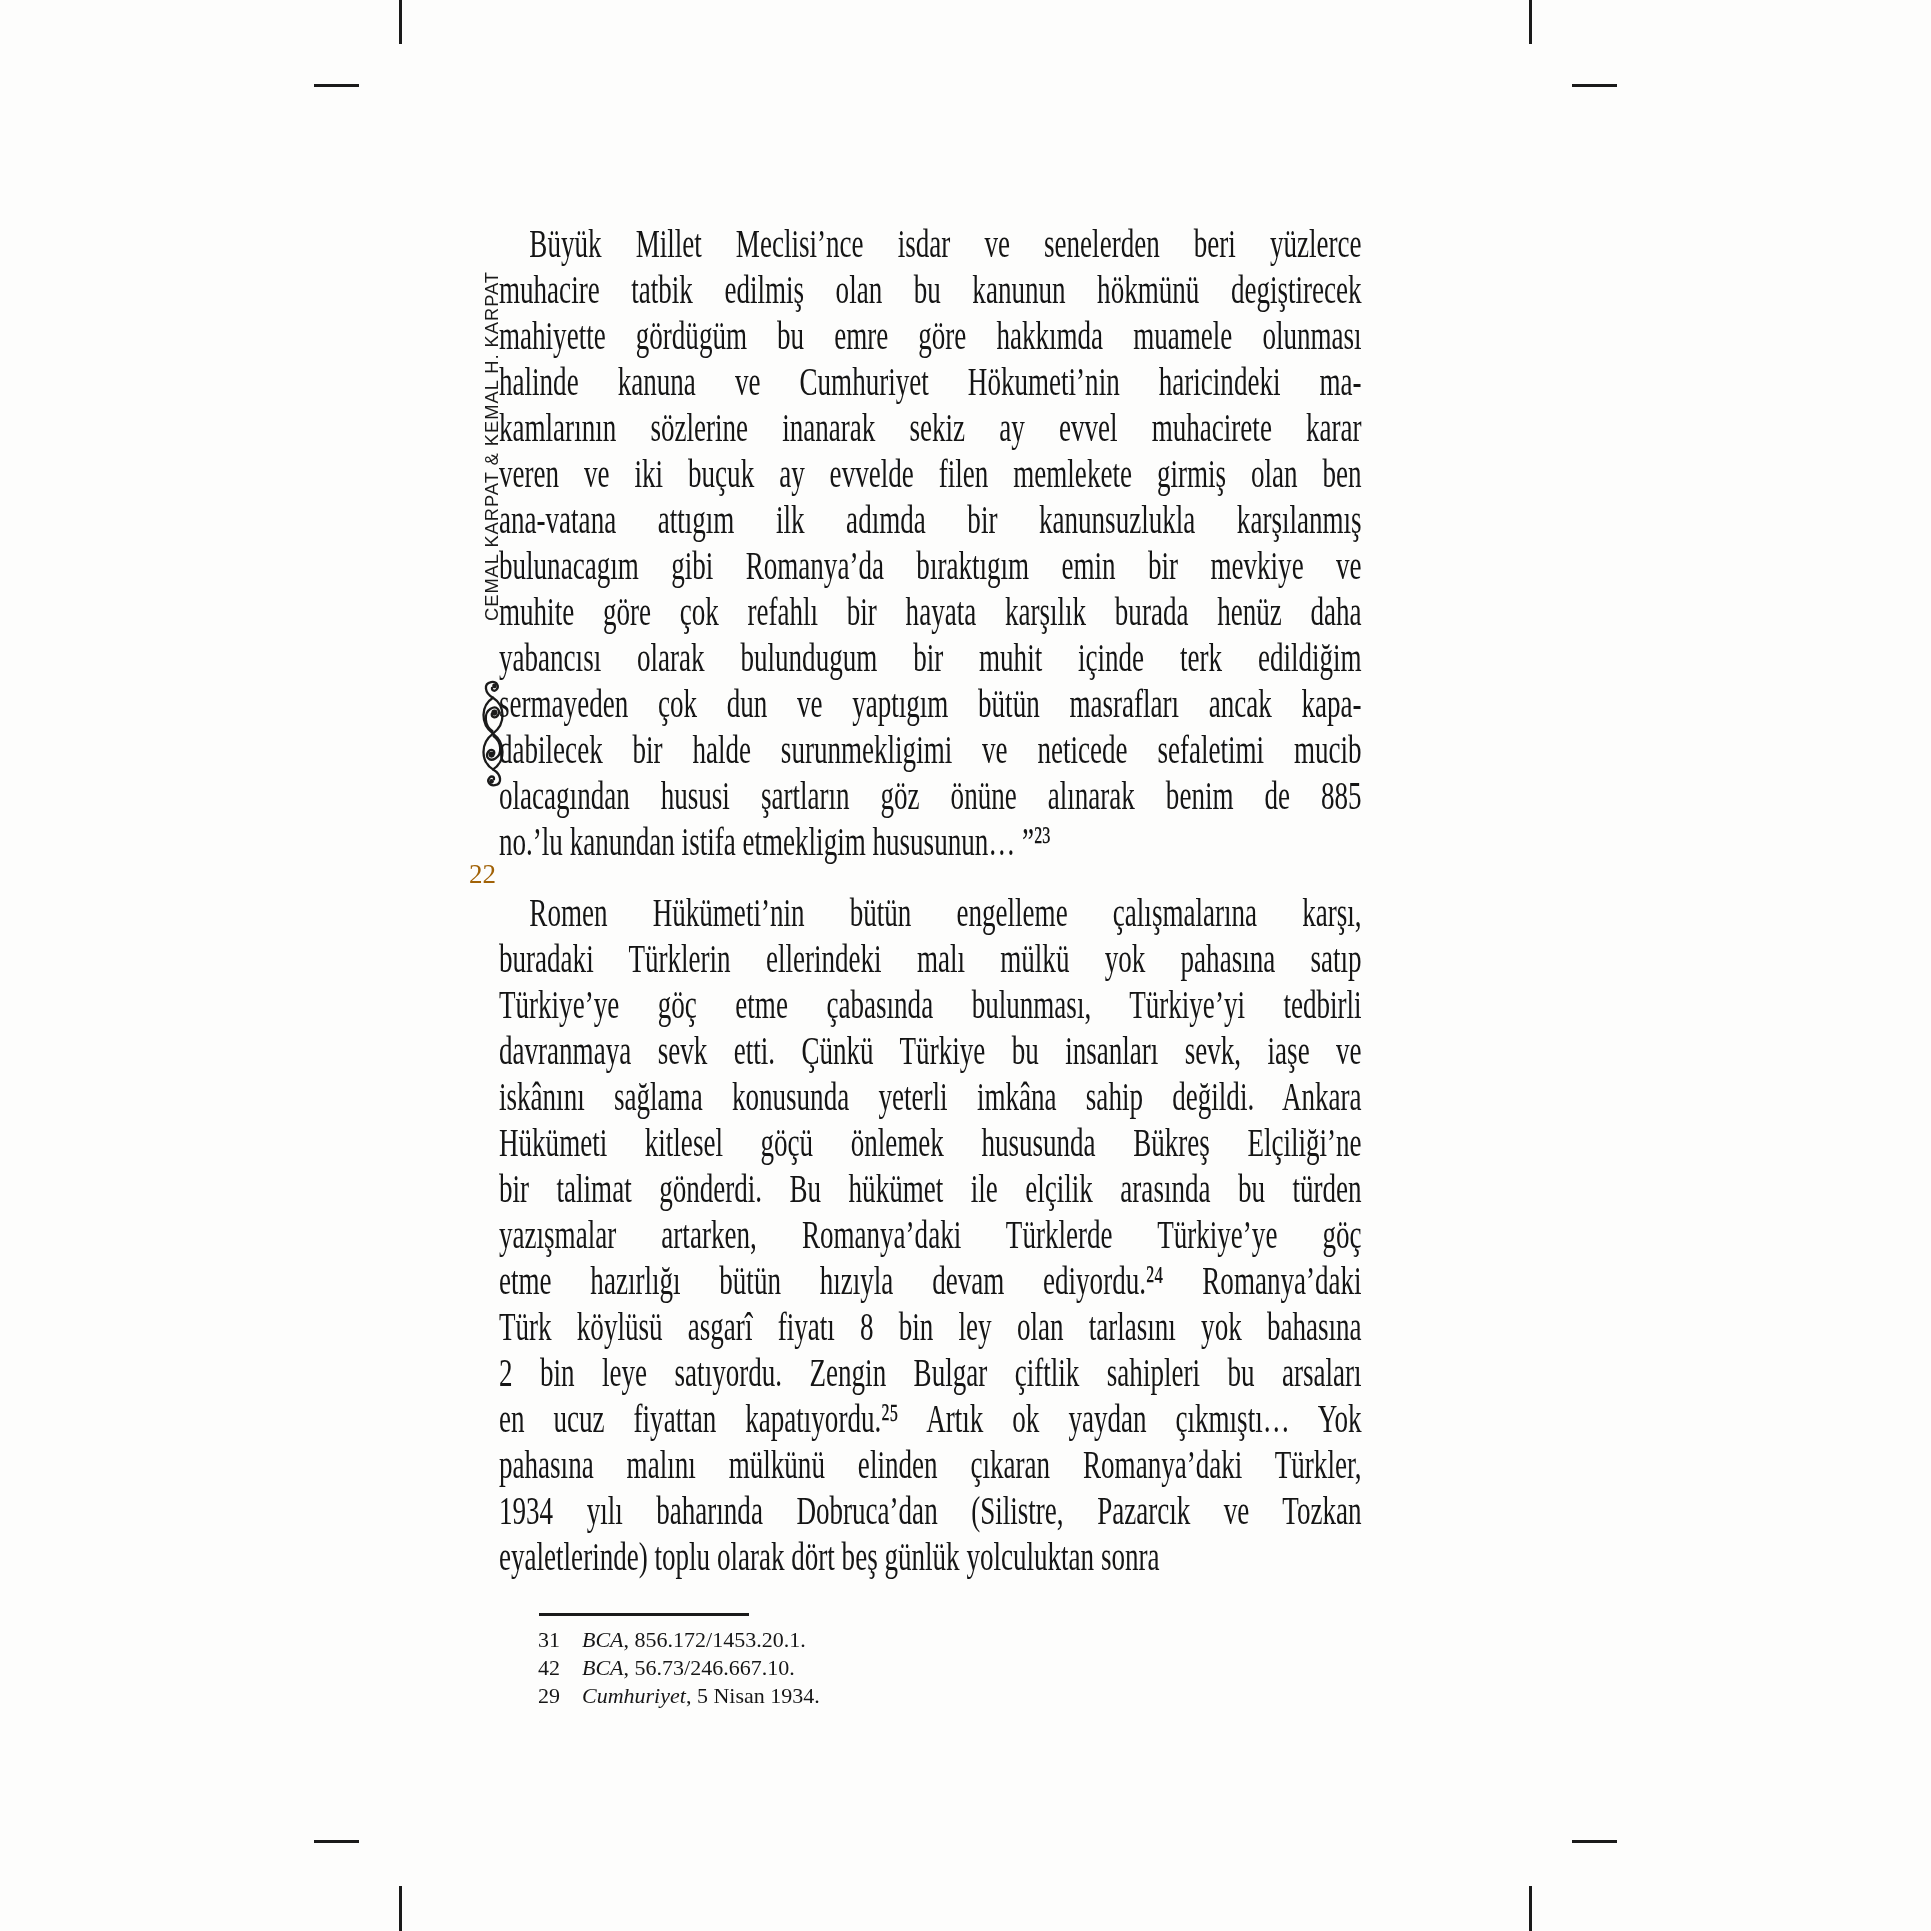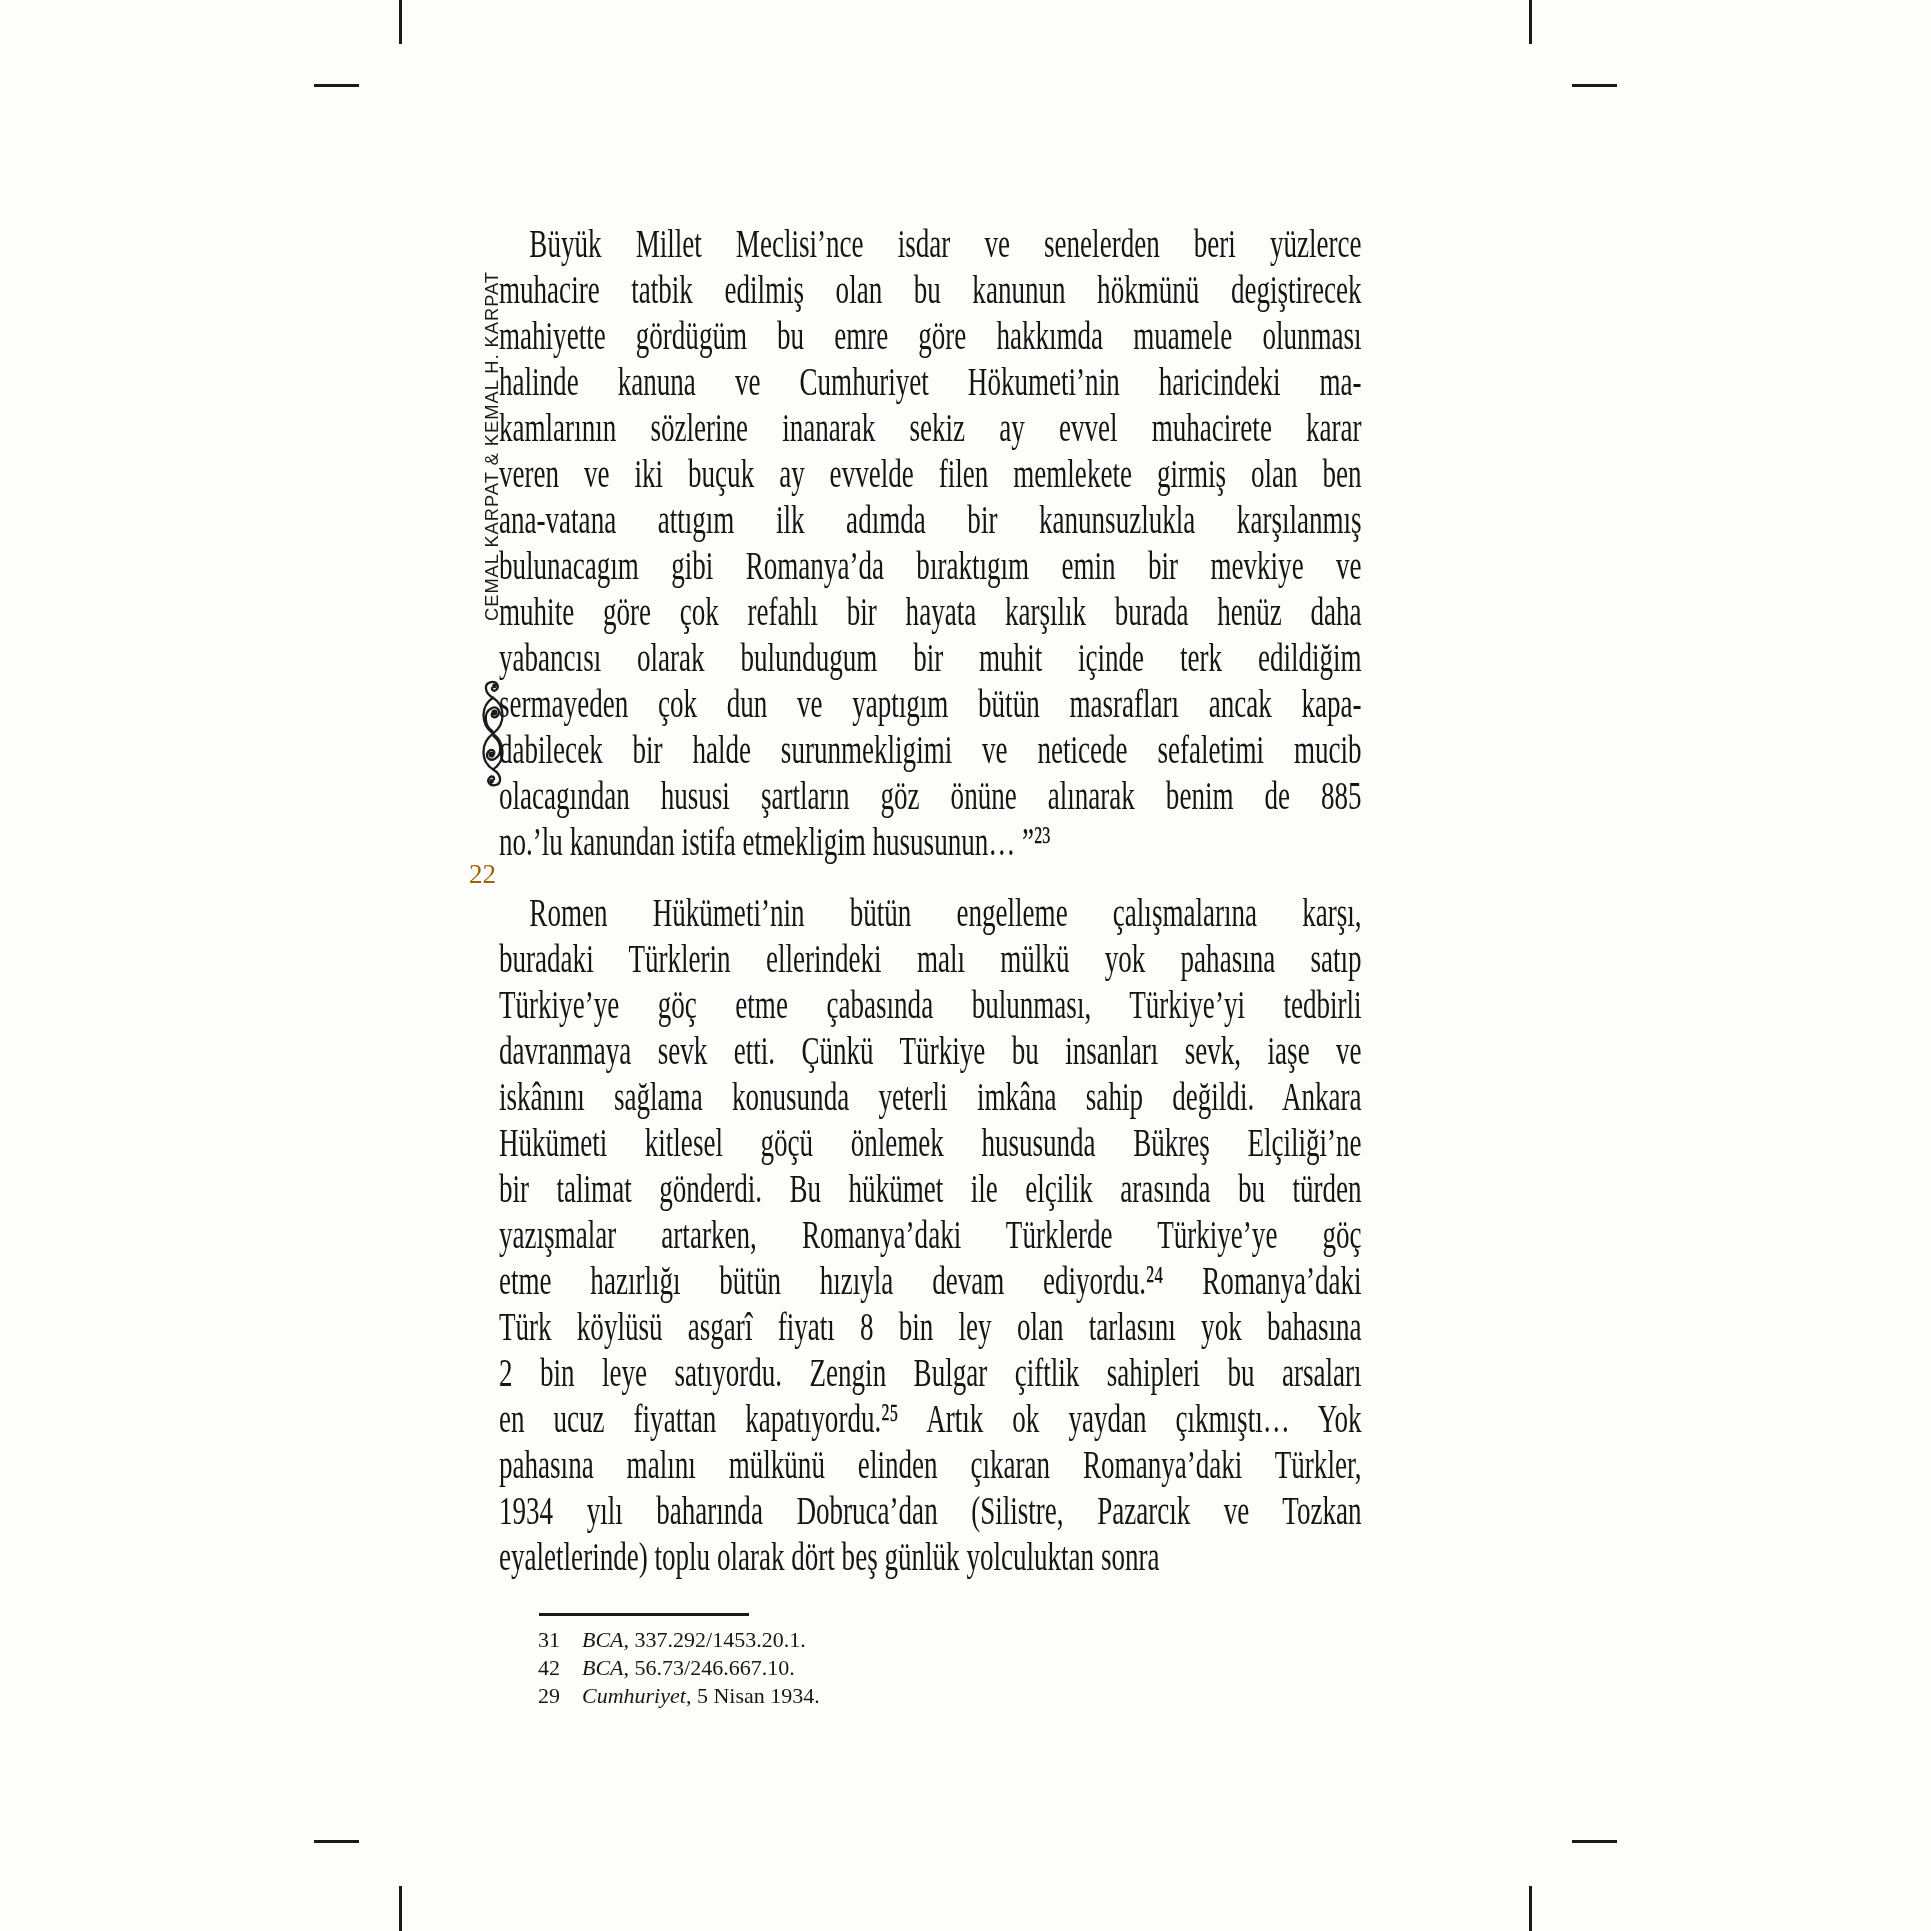--- a/index.html
+++ b/index.html
@@ -117,19 +117,19 @@
       <div class="line">Türk köylüsü asgarî fiyatı 8 bin ley olan tarlasını yok bahasına</div>
       <div class="line">2 bin leye satıyordu. Zengin Bulgar çiftlik sahipleri bu arsaları</div>
       <div class="line">en ucuz fiyattan kapatıyordu.²⁵ Artık ok yaydan çıkmıştı… Yok</div>
       <div class="line">pahasına malını mülkünü elinden çıkaran Romanya’daki Türkler,</div>
       <div class="line">1934 yılı baharında Dobruca’dan (Silistre, Pazarcık ve Tozkan</div>
       <div class="line last">eyaletlerinde) toplu olarak dört beş günlük yolculuktan sonra</div>
     </div>
 
   <div class="fn-rule"></div>
   <div id="footnotes" class="fnblock">
-      <div class="fn-row"><span class="fn-num">31</span><span class="fn-src">BCA</span><span class="fn-rest">, 337.292/1453.20.1.</span></div>
+      <div class="fn-row"><span class="fn-num">31</span><span class="fn-src">BCA</span><span class="fn-rest">, 856.172/1453.20.1.</span></div>
       <div class="fn-row"><span class="fn-num">42</span><span class="fn-src">BCA</span><span class="fn-rest">, 56.73/246.667.10.</span></div>
       <div class="fn-row"><span class="fn-num">29</span><span class="fn-src">Cumhuriyet</span><span class="fn-rest">, 5 Nisan 1934.</span></div>
     </div>
 
 </div>
 
 
 </body></html>

